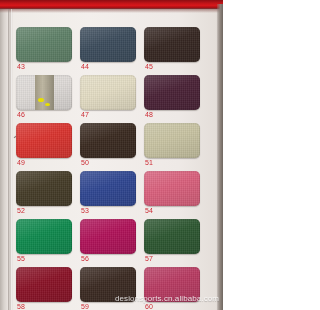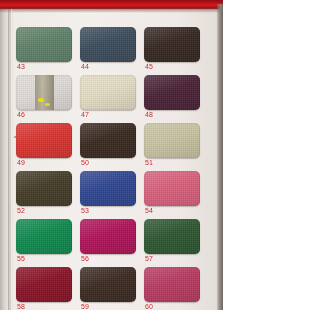--- a/index.html
+++ b/index.html
@@ -270,13 +270,14 @@
           <div class="swatch" style="background: rgb(59, 42, 34);"></div>
           <div class="label" style="color: rgb(204, 43, 52);">59</div>
         </div>
         <div class="cell">
           <div class="swatch" style="background: rgb(184, 59, 98);"></div>
           <div class="label" style="color: rgb(204, 43, 52);">60</div>
         </div>
       </div>
     </div>
 
+  <div class="watermark">desionsports.cn.alibaba.com</div>
 </div>
 
 </body></html>

